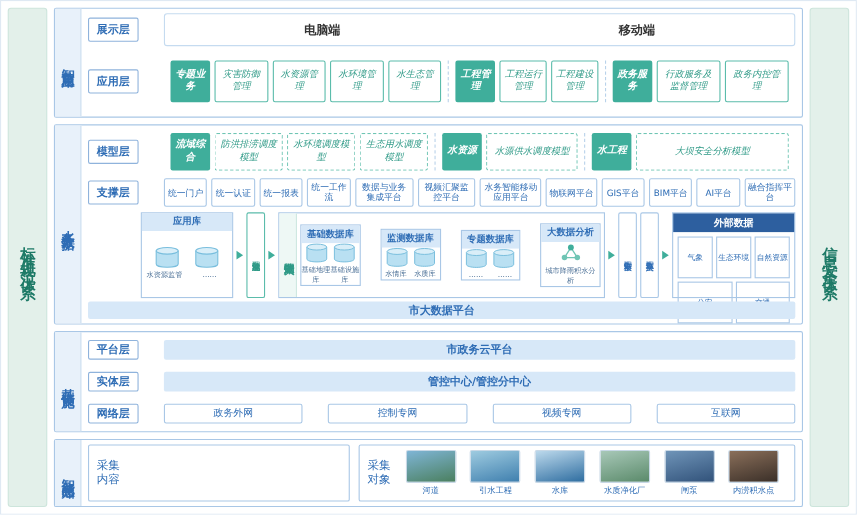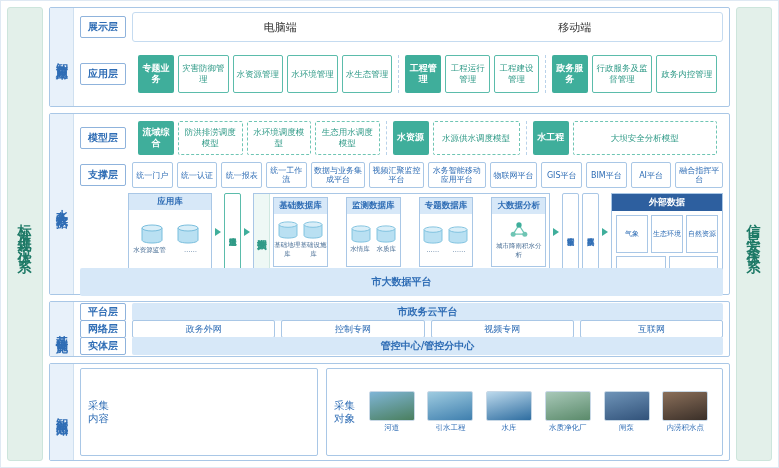--- a/index.html
+++ b/index.html
@@ -3,32 +3,32 @@
 <meta charset="utf-8">
 <style>
   * { box-sizing: border-box; margin: 0; padding: 0; }
   body { font-family: "DejaVu Sans", "Liberation Sans", sans-serif; background: #fff; }
   .canvas { width: 779px; height: 468px; background: #fff; border: 1px solid #dfe9f3; padding: 6px; display: flex; gap: 6px; }
   .sidebar { width: 36px; flex: 0 0 36px; background: #e3f0ea; border: 1px solid #cde5dc; border-radius: 3px;
     display: flex; align-items: center; justify-content: center; color: #1e7a67; font-weight: bold; font-size: 14px;
     writing-mode: vertical-rl; text-orientation: upright; letter-spacing: 7px; }
   .main { flex: 1; display: flex; flex-direction: column; gap: 6px; min-width: 0; }
   .section { border: 1px solid #a9c7e6; border-radius: 2px; background: #fff; display: flex; min-height: 0; }
-  .s1 { height: 100px; } .s2 { height: 182px; } .s3 { height: 56px; } .s4 { flex: 1; }
+  .s1 { height: 100px; } .s2 { height: 182px; } .s3 { height: 92px; } .s4 { flex: 1; }
   .sec-label { width: 24px; flex: 0 0 24px; background: #e8f1fa; color: #2f6db5; font-weight: bold; font-size: 12px;
     writing-mode: vertical-rl; text-orientation: upright; display: flex; align-items: center; justify-content: center;
     letter-spacing: 2px; border-right: 1px solid #cfe0f0; }
   .sec-body { flex: 1; padding: 4px 6px; display: flex; flex-direction: column; gap: 4px; min-width: 0; }
-  .row { display: flex; align-items: center; gap: 6px; min-height: 0; }
+  .row { display: flex; align-items: center; gap: 23px; min-height: 0; }
   .lbl { border: 1px solid #8fb3dc; color: #2f6db5; font-weight: bold; font-size: 10px; display: flex; align-items: center;
     justify-content: center; width: 46px; flex: 0 0 46px; height: 22px; border-radius: 2px; background: #fff; }
   .disp-box { flex: 1; border: 1px solid #c5dbf0; border-radius: 3px; height: 30px; display: flex; }
-  .disp-half { flex: 1; display: flex; align-items: center; justify-content: center; font-size: 11px; font-weight: normal; color: #333; }
+  .disp-half { flex: 1; display: flex; align-items: center; justify-content: center; font-size: 11px; font-weight: bold; color: #333; }
   .groups { flex: 1; display: flex; align-items: stretch; min-width: 0; }
-  .grp { display: flex; align-items: flex-end; gap: 4px; padding: 0 6px; min-width: 0; }
+  .grp { display: flex; align-items: flex-end; gap: 4px; padding: 0 6px; min-width: 0; font-style: italic; }
   .grp + .grp { border-left: 1px dashed #b9d2ea; }
   .chip { font-size: 8.5px; line-height: 1.25; display: flex; align-items: center; justify-content: center; text-align: center;
     padding: 2px 3px; border-radius: 2px; min-width: 0; }
   .head-teal { background: #3fae9b; color: #fff; font-weight: bold; width: 36px; flex: 0 0 36px; height: 38px; font-size: 9px; }
   .it { border: 1px solid #5bbcab; color: #2f9a87; flex: 1; height: 38px; }
   .itd { border: 1px dashed #6fc5b4; color: #2f9a87; flex: 1; height: 34px; }
   .head-teal.h34 { height: 34px; }
   .sup { flex: 1; border: 1px solid #a9c7e6; color: #2f6db5; font-size: 8px; line-height: 1.2; display: flex; align-items: center;
     justify-content: center; text-align: center; padding: 1px 2px; border-radius: 2px; height: 26px; min-width: 0; }
   .flow { display: flex; align-items: stretch; gap: 3px; height: 78px; margin-left: 48px; }
@@ -41,21 +41,21 @@
   .cap-row span { flex: 1; }
   .arr { align-self: center; width: 0; height: 0; border-top: 4px solid transparent; border-bottom: 4px solid transparent;
     border-left: 6px solid #3fae9b; flex: 0 0 6px; }
   .vchip { writing-mode: vertical-rl; text-orientation: upright; font-size: 7.5px; line-height: 1; display: flex; align-items: center;
     justify-content: center; border-radius: 2px; padding: 2px 0; width: 17px; flex: 0 0 17px; text-align: center; }
   .vteal { border: 1px solid #5bbcab; color: #2f9a87; }
   .vblue { border: 1px solid #a9c7e6; color: #2f6db5; }
   .lake { flex: 1; flex-direction: row; min-width: 0; }
   .lake-label { width: 16px; flex: 0 0 16px; writing-mode: vertical-rl; text-orientation: upright; color: #2f9a87; font-weight: bold;
     font-size: 9.5px; display: flex; align-items: center; justify-content: center; background: #eef8f5; border-right: 1px solid #cfe8e1; }
-  .lake-body { flex: 1; display: flex; gap: 18px; padding: 3px; min-width: 0; }
+  .lake-body { flex: 1; display: flex; gap: 18px; padding: 3px; min-width: 0; align-items: center; }
   .sub-db { flex: 1; min-width: 0; }
   .net-ico { width: 20px; height: 20px; align-self: center; }
   .external { width: 112px; flex: 0 0 112px; }
   .ext-head { background: #2d5f9f; color: #fff; font-size: 9px; font-weight: bold; text-align: center; padding: 2px 0; }
   .ext-grid { flex: 1; display: flex; flex-wrap: wrap; gap: 3px; padding: 4px; align-content: center; justify-content: center; }
   .ext-item { border: 1px solid #a9c7e6; color: #2f6db5; font-size: 7px; padding: 13px 1px; text-align: center;
     flex: 1 1 28%; display: flex; align-items: center; justify-content: center; min-width: 0; }
   .bar-blue { background: #d7e8f8; color: #2f6db5; font-weight: bold; font-size: 10px; text-align: center; padding: 2px 0;
     border-radius: 2px; flex: 1; display: flex; align-items: center; justify-content: center; height: 18px; }
   .net-item { flex: 1; border: 1px solid #a9c7e6; color: #2f6db5; font-size: 9px; display: flex; align-items: center;
@@ -283,43 +283,43 @@
               <div class="ext-item">气象</div>
               <div class="ext-item">生态环境</div>
               <div class="ext-item">自然资源</div>
               <div class="ext-item">公安</div>
               <div class="ext-item">交通</div>
             </div>
           </div>
         </div>
 
         <div class="row" style="height:16px">
-          <div class="bar-blue" style="height:28px">市大数据平台</div>
+          <div class="bar-blue" style="height:16px">市大数据平台</div>
         </div>
 
       </div>
     </div>
 
     <div class="section s3">
       <div class="sec-label">基础设施</div>
       <div class="sec-body">
         <div class="row" style="flex:1">
           <div class="lbl" style="height:18px">平台层</div>
           <div class="bar-blue">市政务云平台</div>
         </div>
         <div class="row" style="flex:1">
+          <div class="lbl" style="height:18px">实体层</div>
+          <div class="bar-blue">管控中心/管控分中心</div>
+        </div>
+        <div class="row" style="flex:1">
           <div class="lbl" style="height:18px">网络层</div>
           <div class="net-item">政务外网</div>
           <div class="net-item">控制专网</div>
           <div class="net-item">视频专网</div>
           <div class="net-item">互联网</div>
-        </div>
-        <div class="row" style="flex:1">
-          <div class="lbl" style="height:18px">实体层</div>
-          <div class="bar-blue">管控中心/管控分中心</div>
         </div>
       </div>
     </div>
 
     <div class="section s4">
       <div class="sec-label">智能感知</div>
       <div class="sec-body" style="flex-direction:row">
         <div class="sense-wrap">
           <div class="sense-box sense-content">
             <div class="sense-label">采集内容</div>

